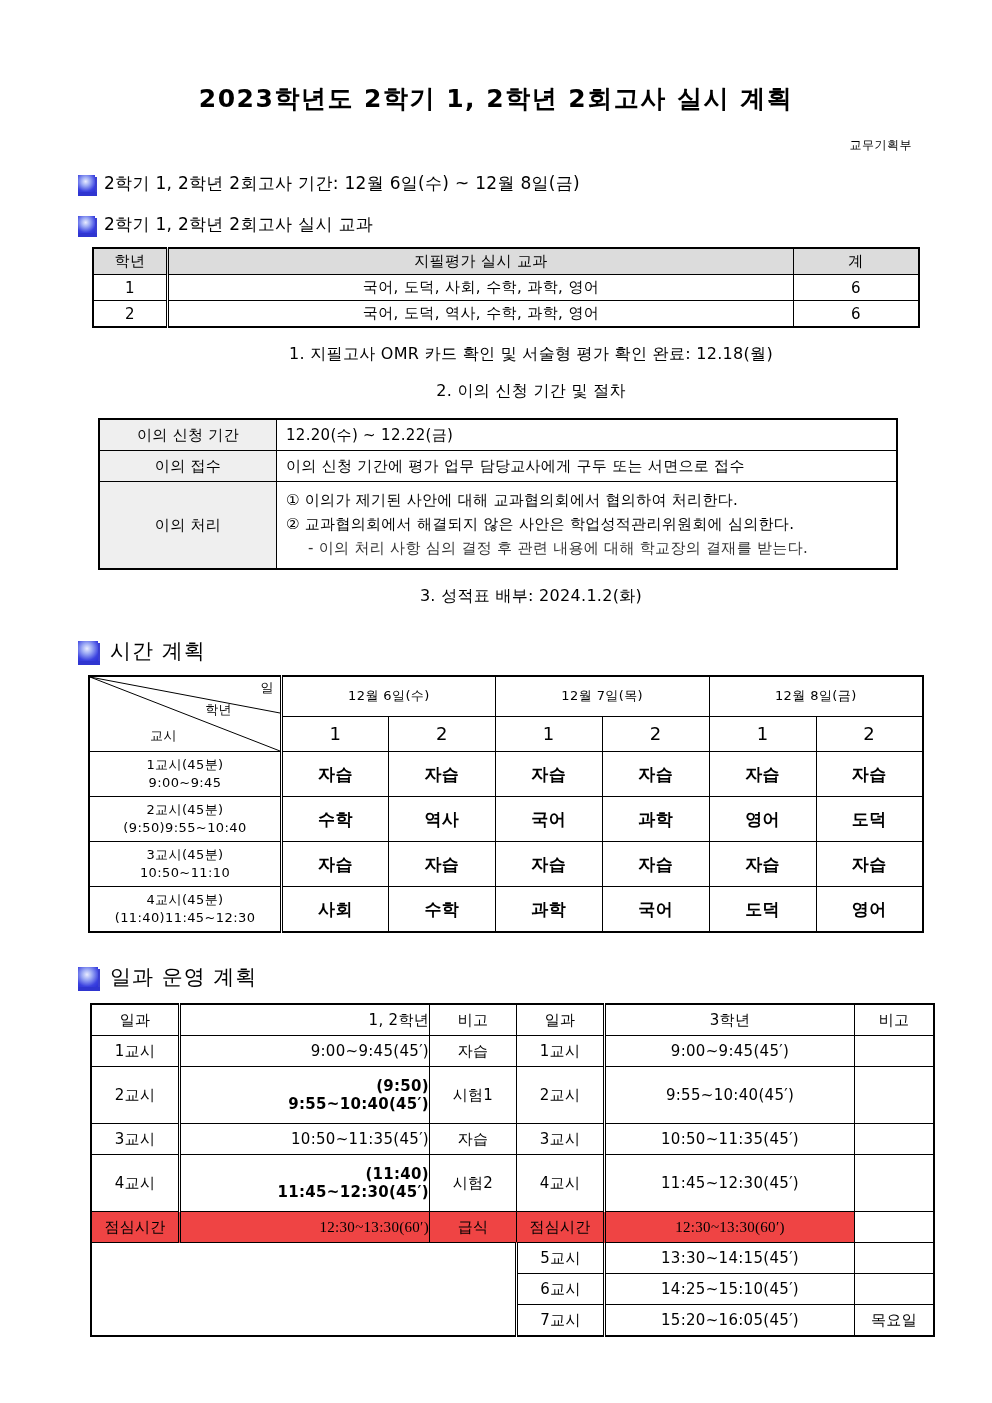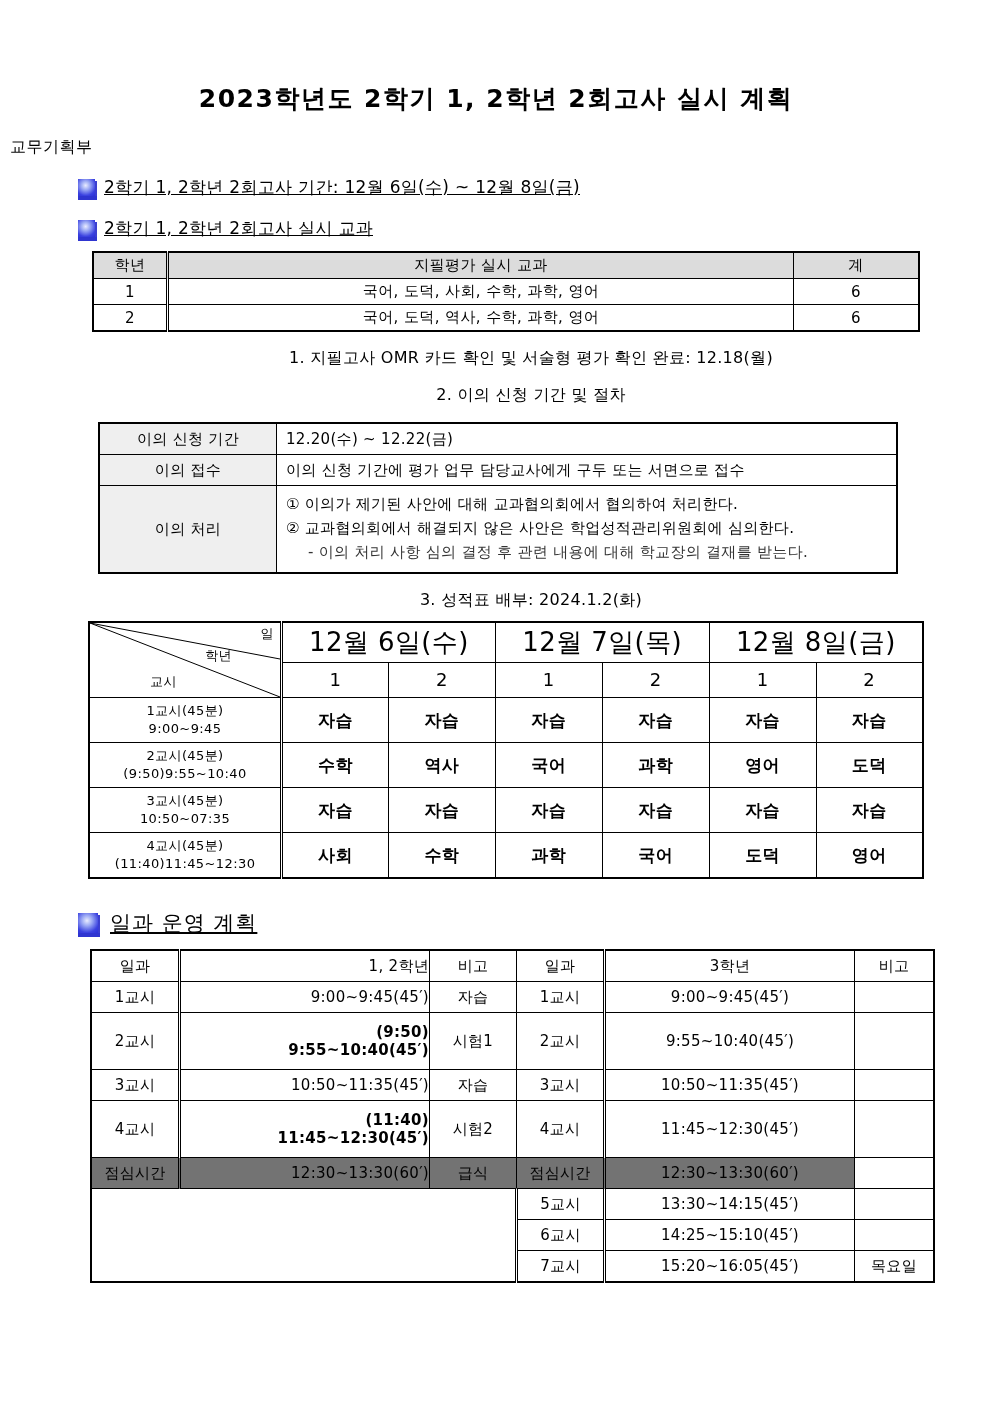--- a/index.html
+++ b/index.html
@@ -26,22 +26,22 @@
   
   .doc-title {
     text-align: center;
     font-size: 25px;
     font-weight: bold;
     letter-spacing: 1.5px;
     margin: 0;
     padding-top: 72px;
   }
   .dept {
-    text-align: left;
-    font-size: 16px;
+    text-align: right;
+    font-size: 12px;
     padding-right: 70px;
     padding-top: 22px;
     letter-spacing: 0.5px;
   }
 
   
   .bullet-line {
     display: flex;
     align-items: center;
     padding-left: 68px;
@@ -61,21 +61,20 @@
     position: absolute;
     left: 0; right: -2px;
     bottom: -4px;
     height: 4px;
     background: #2f35d0;
   }
   .bullet-text {
     font-size: 17px;
     letter-spacing: 0.3px;
     white-space: nowrap;
-    text-decoration: underline;
   }
   .bullet-line.big { margin-top: 30px; }
   .bullet-line.big .sq-icon {
     width: 20px; height: 20px; flex-basis: 20px; margin-right: 12px;
   }
   .bullet-line.big .bullet-text {
     font-size: 21px;
     letter-spacing: 1px;
   }
 
@@ -165,21 +164,21 @@
     vertical-align: top;
   }
   .corner-svg {
     position: absolute; inset: 0;
     width: 100%; height: 100%;
   }
   .corner .lb { position: absolute; font-size: 13px; }
   .corner .lb-il   { top: 2px;  right: 6px; }
   .corner .lb-hak  { top: 24px; right: 48px; }
   .corner .lb-gyo  { top: 50px; left: 60px; }
-  .t-time .dayhead { height: 36px; font-size: 26px; }
+  .t-time .dayhead { height: 36px; font-size: 13px; }
   .t-time .numhead { height: 32px; font-size: 18px; }
   .t-time .rowlab {
     font-size: 13px;
     line-height: 1.35;
     border-right: 3px double #000;
     height: 44px;
   }
   .t-time .cell { height: 44px; font-size: 17px; font-weight: bold; }
   .t-time .dcol { width: 107.5px; }
 
@@ -198,21 +197,21 @@
     height: 30px;
   }
   .t-daily .c1 { width: 86px; border-right: 3px double #000; }
   .t-daily .c2 { width: 248px; text-align: right; }
   .t-daily .c3 { width: 86px; }
   .t-daily .c4 { width: 86px; border-right: 3px double #000; }
   .t-daily .c5 { width: 248px; }
   .t-daily .c6 { width: 78px; }
   .t-daily .tall { height: 56px; }
   .t-daily .b { font-weight: bold; }
-  .t-daily .lunch { background: #737373; }
+  .t-daily .lunch { background: #ef4444; font-family: Liberation Serif, serif; }
   .t-daily .blank { background: #ffffff; }
 </style>
 </head>
 <body>
 
 <div class="page">
 
   <div class="doc-title">2023학년도 2학기 1, 2학년 2회고사 실시 계획</div>
   <div class="dept">교무기획부</div>
 
@@ -272,20 +271,24 @@
             <div class="ln">② 교과협의회에서 해결되지 않은 사안은 학업성적관리위원회에 심의한다.</div>
             <div class="ln sub">- 이의 처리 사항 심의 결정 후 관련 내용에 대해 학교장의 결재를 받는다.</div>
           </td>
         </tr>
       </tbody>
     </table>
   </div>
 
   <div class="num-line">3. 성적표 배부: 2024.1.2(화)</div>
 
+  <div class="bullet-line big">
+    <span class="sq-icon"></span>
+    <span class="bullet-text">시간 계획</span>
+  </div>
 
   <div class="tbl-wrap3">
     <table class="t-time">
       <tbody>
         <tr>
           <td class="corner" rowspan="2">
             <svg class="corner-svg" viewBox="0 0 190 74" preserveAspectRatio="none">
               <line x1="0" y1="0" x2="190" y2="36" stroke="#000" stroke-width="1"></line>
               <line x1="0" y1="0" x2="190" y2="74" stroke="#000" stroke-width="1"></line>
             </svg>
@@ -326,21 +329,21 @@
           <td class="cell">수학</td>
           <td class="cell">역사</td>
           <td class="cell">국어</td>
           <td class="cell">과학</td>
           <td class="cell">영어</td>
           <td class="cell">도덕</td>
         </tr>
         <tr>
           <td class="rowlab">
             <div>3교시(45분)</div>
-            <div>10:50~07:35</div>
+            <div>10:50~11:10</div>
           </td>
           <td class="cell">자습</td>
           <td class="cell">자습</td>
           <td class="cell">자습</td>
           <td class="cell">자습</td>
           <td class="cell">자습</td>
           <td class="cell">자습</td>
         </tr>
         <tr>
           <td class="rowlab">

